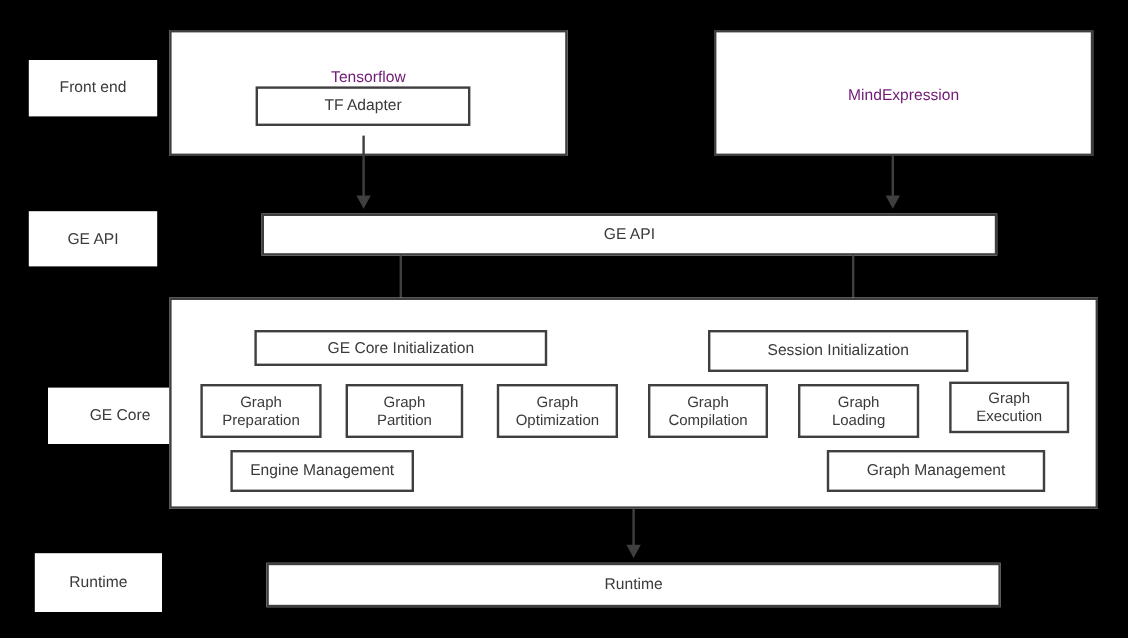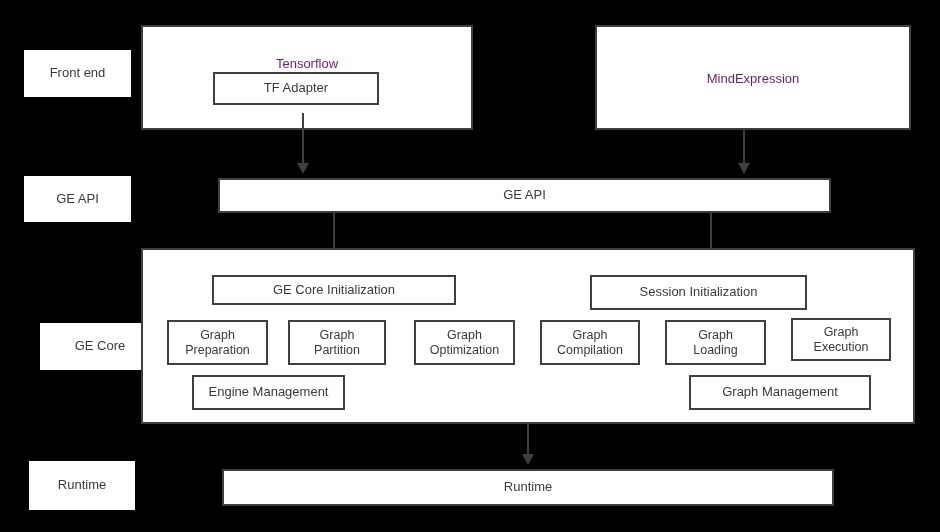--- a/index.html
+++ b/index.html
@@ -80,21 +80,21 @@
   <div class="box stage-label" style="left:24px; top:176px; width:107px; height:46px;">GE API</div>
 
   <div class="box stage-label" style="left:40px; top:323px; width:120px; height:47px;">GE Core</div>
 
   <div class="box stage-label" style="left:29px; top:461px; width:106px; height:49px;">Runtime</div>
 
   <div class="box panel" style="left:141px; top:25px; width:332px; height:105px;">
     <span class="panel-title" style="top:30px;">Tensorflow</span>
   </div>
 
-  <div class="box node node-lg" style="left:213px; top:72px; width:166px; height:33px;">TF Adapter</div>
+  <div class="box node node-lg" style="left:213px; top:72px; width:179px; height:33px;">TF Adapter</div>
 
   <div class="box panel" style="left:595px; top:25px; width:316px; height:105px;">
     <span class="panel-title" style="top:45px;">MindExpression</span>
   </div>
 
   <div class="conn">
     <div class="conn-line" style="left:302px; top:113px; height:52px;"></div>
     <div class="conn-head" style="left:297px; top:163px;"></div>
   </div>
 

